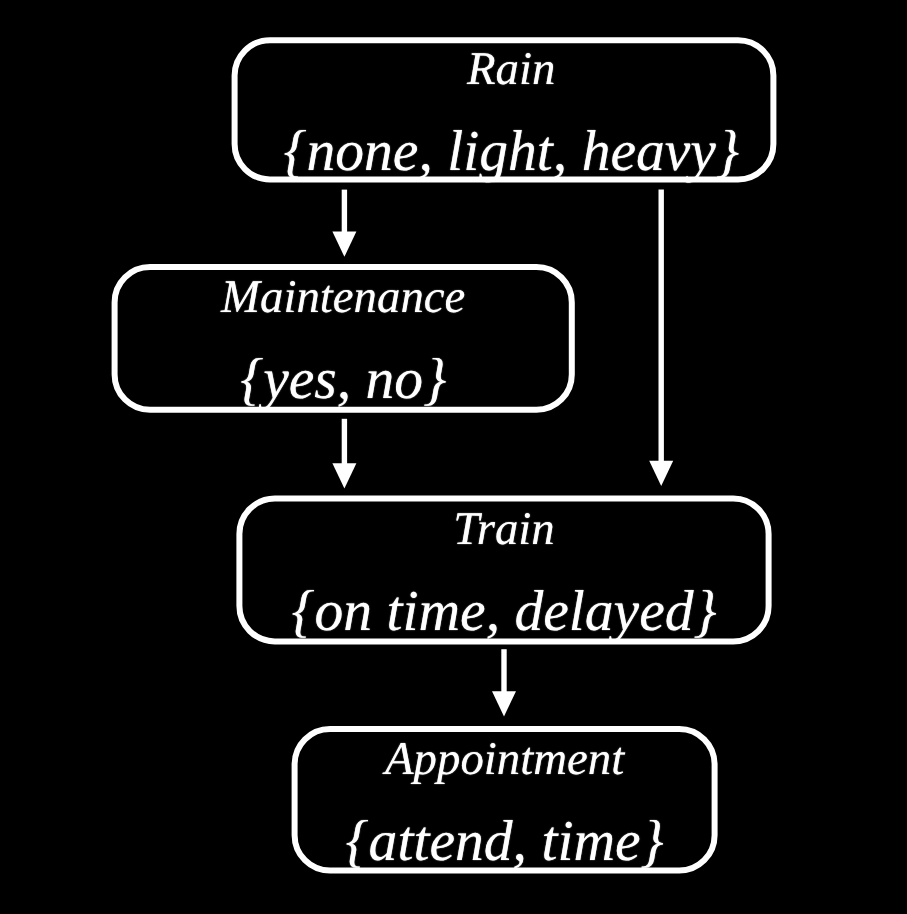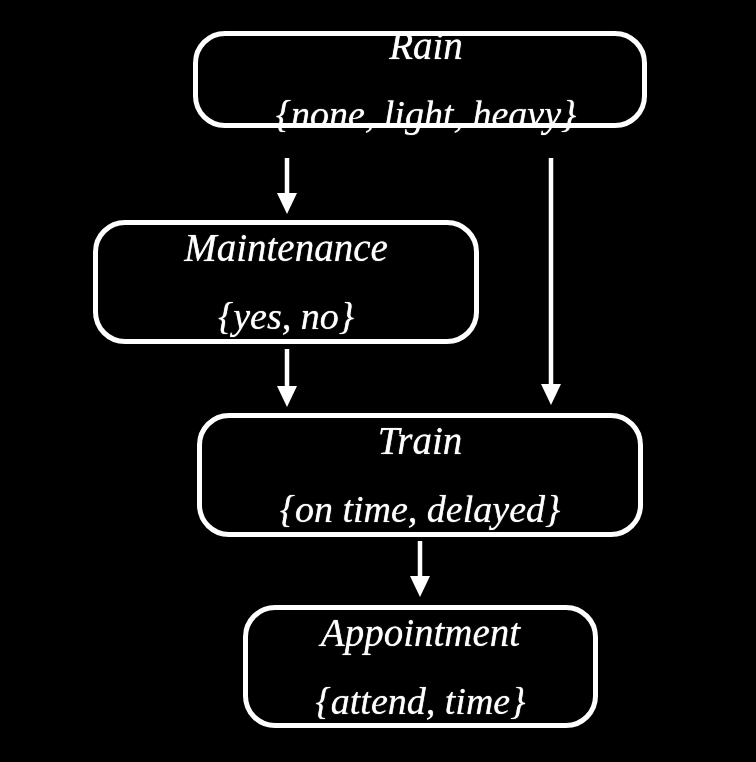--- a/index.html
+++ b/index.html
@@ -33,24 +33,24 @@
     flex-direction: column;
     align-items: center;
     justify-content: center;
     text-align: center;
     font-style: italic;
     font-size: 39px;
     line-height: 49px;
     text-shadow: 0 0 1px rgba(255,255,255,0.85);
   }
   .node .values {
-    font-size: 38px;
+    font-size: 48px;
     margin-top: 20px;
   }
-  #node-rain        { left: 193px; top: 31px;  width: 454px; height: 97px; padding-left: 12px; }
+  #node-rain        { left: 193px; top: 31px;  width: 454px; height: 121px; padding-left: 12px; }
   #node-maintenance { left: 93px;  top: 220px; width: 386px; height: 124px; }
   #node-train       { left: 197px; top: 413px; width: 446px; height: 124px; }
   #node-appointment { left: 243px; top: 605px; width: 355px; height: 123px; }
 </style>
 </head>
 <body>
 
 <div id="canvas">
 
   <svg id="edges" viewBox="0 0 756 762" xmlns="http://www.w3.org/2000/svg">

